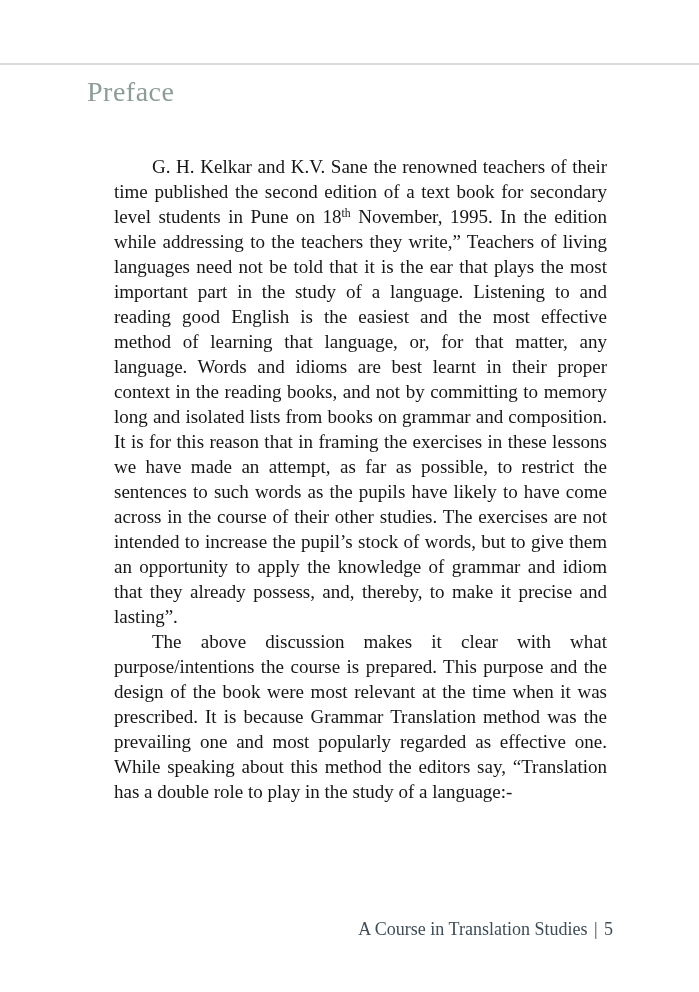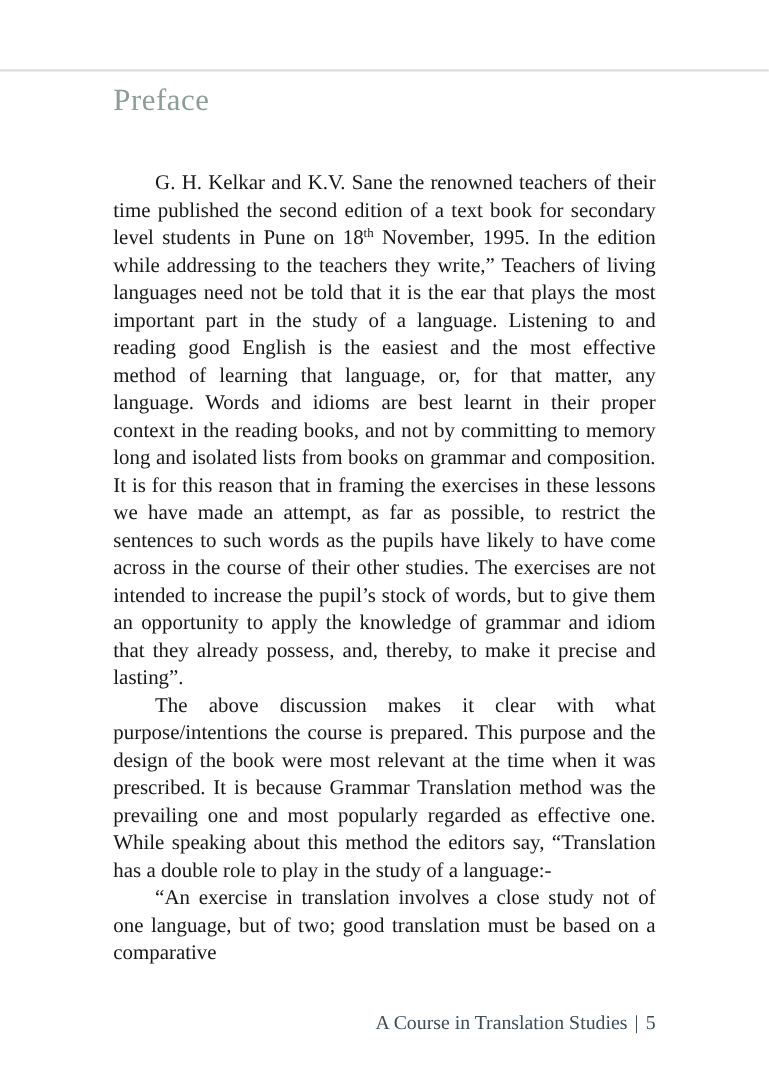--- a/index.html
+++ b/index.html
@@ -18,32 +18,32 @@
   .top-rule {
     position: absolute;
     top: 63px;
     left: 0;
     width: 699px;
     height: 2px;
     background: #d9dddc;
   }
   .page-title {
     position: absolute;
-    left: 103px;
+    left: 87px;
     top: 76px;
     font-size: 28px;
     line-height: 1.15;
     color: #8d9c97;
     font-weight: normal;
     margin: 0;
     letter-spacing: 0.5px;
   }
   .body-text {
     position: absolute;
-    left: 103px;
+    left: 114px;
     top: 154px;
     width: 493px;
     color: #161616;
     font-size: 19px;
     line-height: 25px;
   }
   .para {
     margin: 0;
     text-align: justify;
     text-indent: 38px;
@@ -61,21 +61,21 @@
     text-indent: -37px;
     text-align: justify;
   }
   .list-num {
     display: inline-block;
     width: 37px;
     text-indent: 0;
   }
   .page-footer {
     position: absolute;
-    right: 103px;
+    right: 86px;
     top: 918px;
     font-size: 18px;
     line-height: 22px;
     color: #3d4c57;
     text-align: right;
     white-space: nowrap;
   }
   .footer-sep {
     padding: 0 2px;
   }
@@ -90,21 +90,20 @@
   <h1 class="page-title">Preface</h1>
 
   <div class="body-text">
 
     <p class="para"><span>G. H. Kelkar and K.V. Sane the renowned teachers of their time published the second edition of a text book for secondary level students in Pune on 18</span><sup class="sup">th</sup><span> November, 1995. In the edition while addressing to the teachers they write,” Teachers of living languages need not be told that it is the ear that plays the most important part in the study of a language. Listening to and reading good English is the easiest and the most effective method of learning that language, or, for that matter, any language. Words and idioms are best learnt in their proper context in the reading books, and not by committing to memory long and isolated lists from books on grammar and composition. It is for this reason that in framing the exercises in these lessons we have made an attempt, as far as possible, to restrict the sentences to such words as the pupils have likely to have come across in the course of their other studies. The exercises are not intended to increase the pupil’s stock of words, but to give them an opportunity to apply the knowledge of grammar and idiom that they already possess, and, thereby, to make it precise and lasting”.</span></p>
 
     <p class="para">The above discussion makes it clear with what purpose/intentions the course is prepared. This purpose and the design of the book were most relevant at the time when it was prescribed. It is because Grammar Translation method was the prevailing one and most popularly regarded as effective one. While speaking about this method the editors say, “Translation has a double role to play in the study of a language:-</p>
 
 
 
-    <p class="para para-last">“An exercise in translation involves a close study not of one language, but of two; good translation must be based on a comparative</p>
 
   </div>
 
   <div class="page-footer">
     <span>A Course in Translation Studies</span>
     <span class="footer-sep">|</span>
     <span>5</span>
   </div>
 
 </div>

